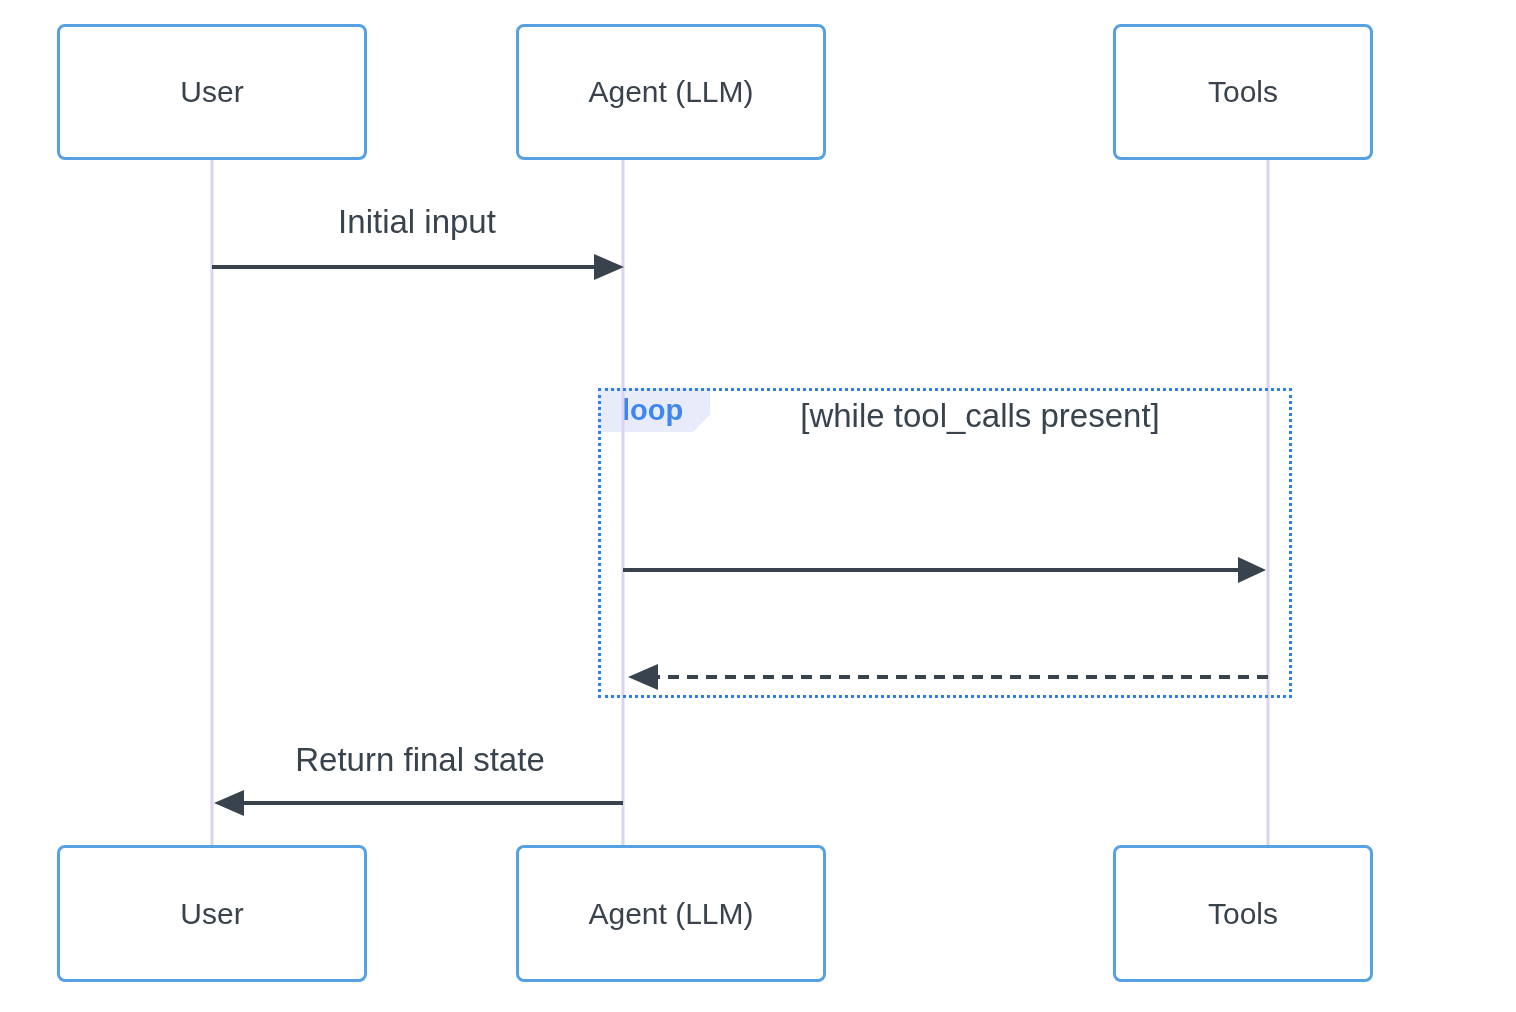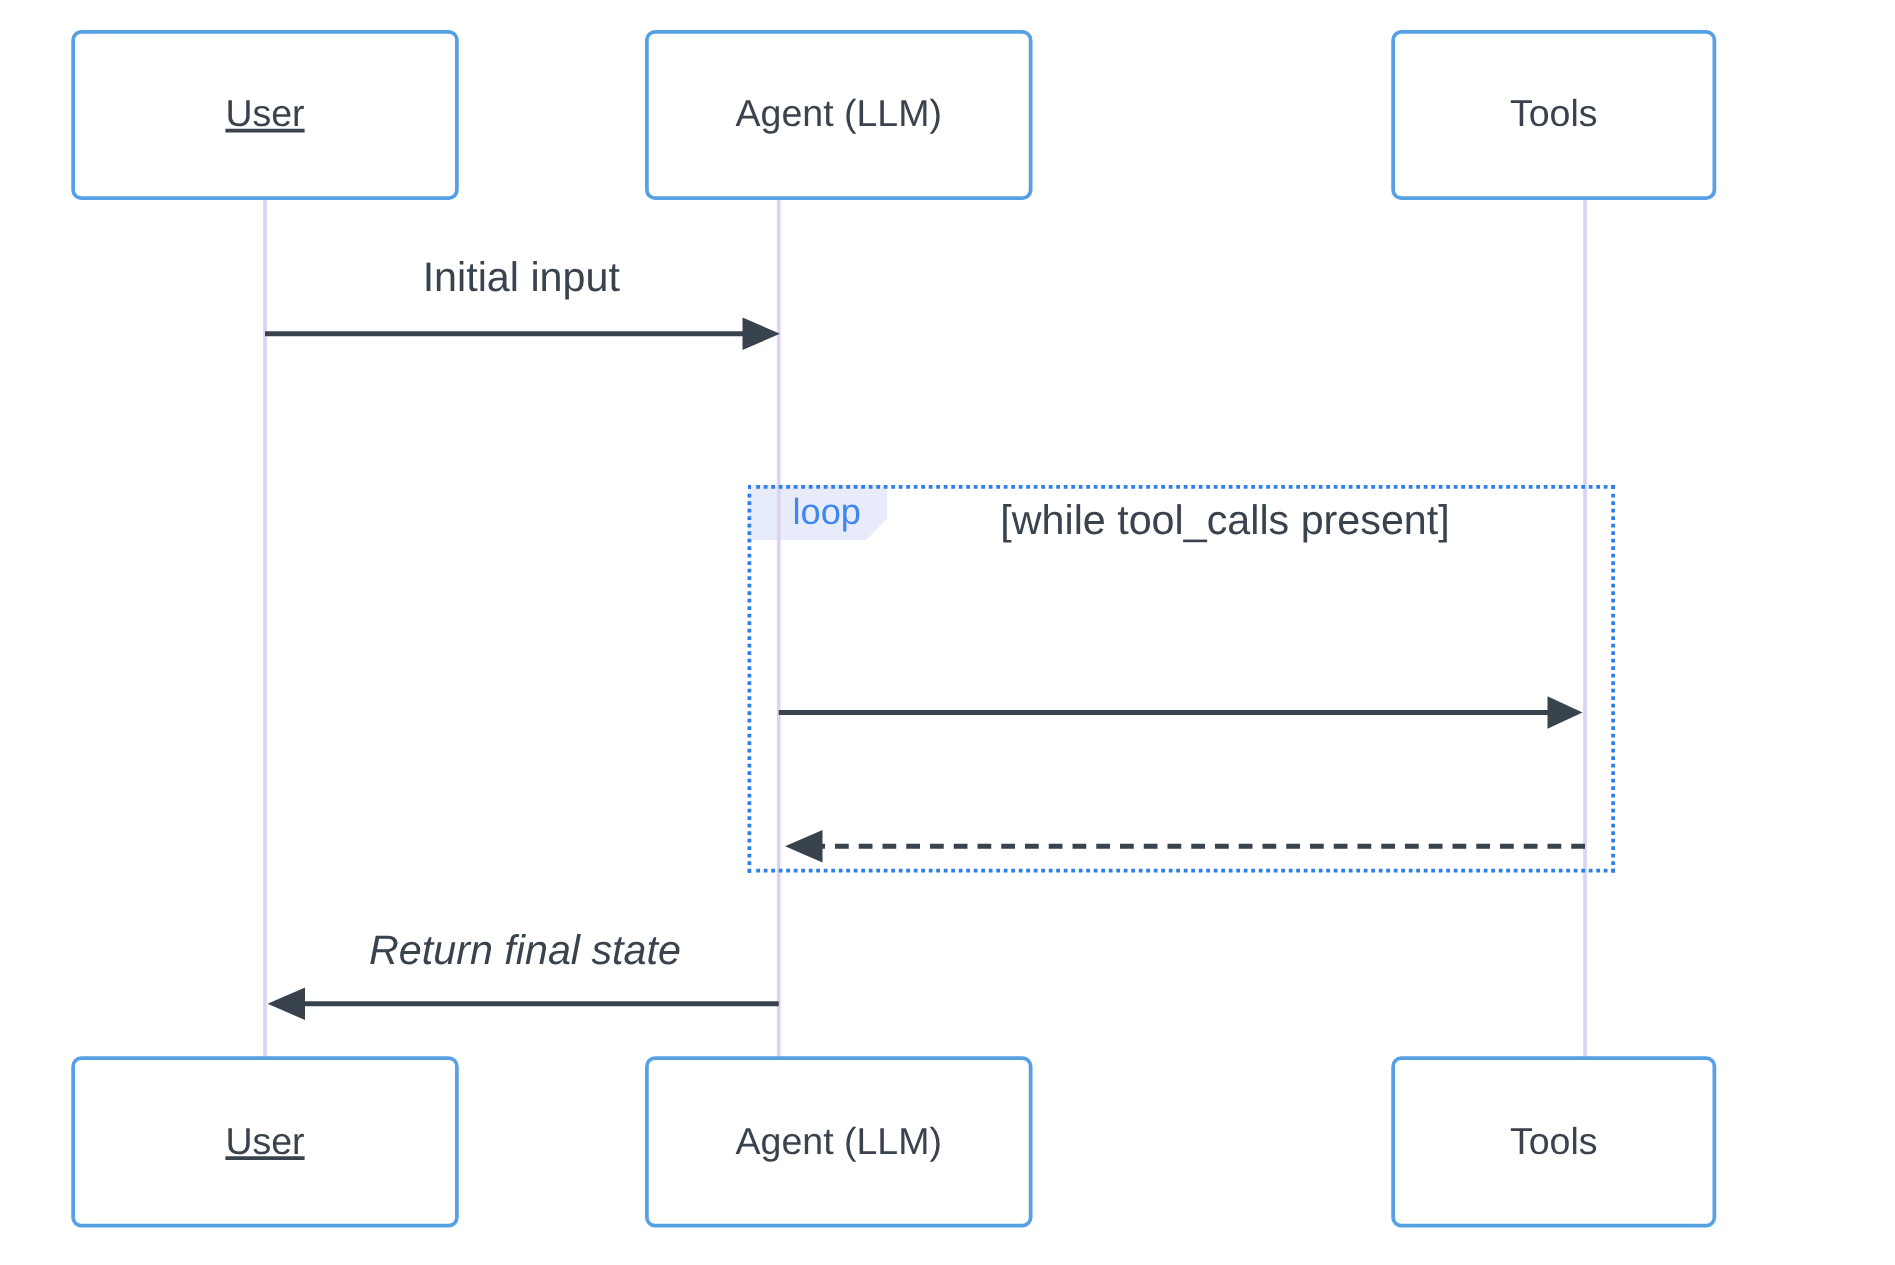--- a/index.html
+++ b/index.html
@@ -31,21 +31,21 @@
     border-radius: 8px;
     display: flex;
     align-items: center;
     justify-content: center;
     font-size: 30px;
     color: #3a434d;
     z-index: 2;
   }
   .row-top  { top: 24px; }
   .row-bottom { top: 845px; height: 137px; }
-  .col-user  { left: 57px; text-decoration: underline; }
+  .col-user  { left: 57px; }
   .col-agent { left: 468px; margin-left: 48px; }
   .col-tools { left: 1113px; width: 260px; }
 
   .msg-label {
     position: absolute;
     text-align: center;
     font-size: 33px;
     line-height: 36px;
     color: #39434e;
     z-index: 2;
@@ -73,32 +73,33 @@
     pointer-events: none;
   }
   .loop-label {
     position: absolute;
     left: 598px; top: 388px;
     width: 112px; height: 44px;
     background: rgba(229, 234, 250, 0.9);
     clip-path: polygon(0 0, 100% 0, 100% 60%, 85% 100%, 0 100%);
     display: flex;
     align-items: center;
-    padding-left: 36px;
+    padding-left: 24px;
     font-size: 29px;
     color: #3e86f0;
     z-index: 0;
+    font-weight: bold;
   }
   .loop-condition {
     left: 700px; top: 398px; width: 560px;
   }
   .lbl-initial { left: 217px; top: 204px; width: 400px; }
   .lbl-execute { left: 745px; top: 507px; width: 400px; }
   .lbl-toolmsg { left: 648px; top: 617px; width: 600px; }
-  .lbl-return  { left: 220px; top: 742px; width: 400px; font-style: italic; }
+  .lbl-return  { left: 220px; top: 742px; width: 400px; }
 </style>
 </head>
 <body>
 
 <div class="diagram">
 
   <div class="loop-label">
     <span>loop</span>
   </div>
 

